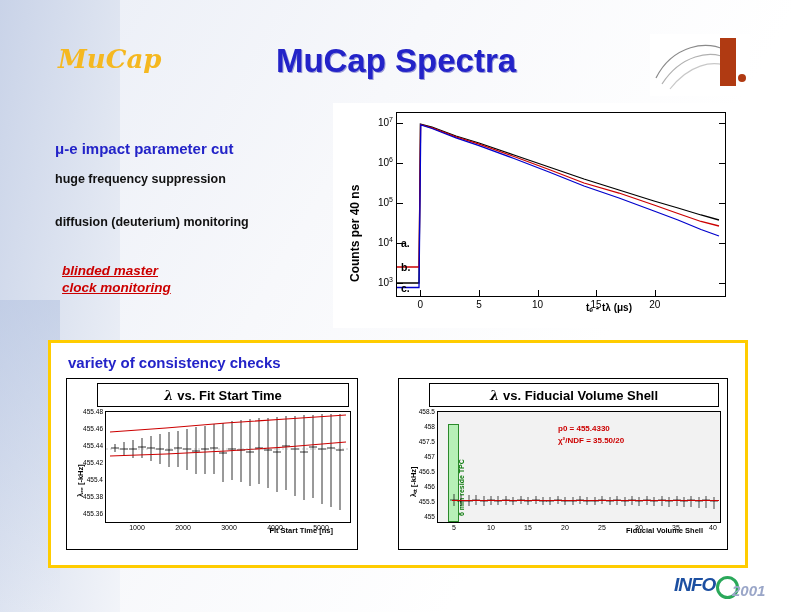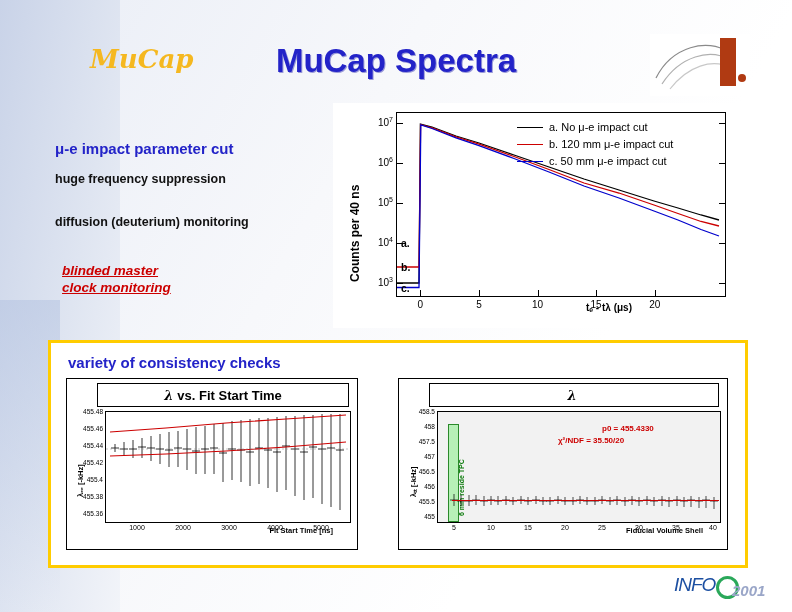--- a/index.html
+++ b/index.html
@@ -17,21 +17,21 @@
   .bg-band2{
     position:absolute;left:0;top:300px;width:60px;height:312px;
     background:linear-gradient(180deg,rgba(180,195,225,0.55),rgba(235,240,250,0.1));
   }
 
   
   .logo{
     position:absolute;left:58px;top:44px;
     font-family:"DejaVu Serif", serif;
     font-style:italic;font-weight:bold;font-size:26px;
-    color:#f5b820;letter-spacing:0px;margin-left:32px;
+    color:#f5b820;letter-spacing:0px;
   }
   .title{
     position:absolute;left:0;top:42px;width:792px;text-align:center;
     font-size:33px;font-weight:bold;color:#2323c8;
     text-shadow:1px 1px 0 #9a9ad8;
   }
   .inst-logo{
     position:absolute;left:650px;top:34px;width:100px;height:62px;
     background:#ffffff;overflow:hidden;
   }
@@ -115,21 +115,21 @@
   }
   .greenlab{
     position:absolute;font-size:7px;font-weight:bold;color:#0a7a0a;white-space:nowrap;
   }
 
   
   .footer-logo{
     position:absolute;right:28px;bottom:10px;width:90px;height:30px;
   }
   .footer-logo .txt{
-    position:absolute;left:0;top:2px;font-size:19px;font-weight:normal;font-style:italic;color:#1c4fa1;letter-spacing:-1px;
+    position:absolute;left:0;top:2px;font-size:19px;font-weight:bold;font-style:italic;color:#1c4fa1;letter-spacing:-1px;
   }
   .footer-logo .ring{
     position:absolute;left:42px;top:4px;width:17px;height:17px;border:3px solid #2aa85a;border-radius:50%;
   }
   .footer-logo .yr{
     position:absolute;left:58px;top:10px;font-size:15px;font-weight:bold;color:#9aa6c8;font-style:italic;
   }
   svg{display:block;}
 </style>
 </head>
@@ -214,25 +214,20 @@
 
     <svg width="328" height="183" viewBox="0 0 328 183" style="position:absolute;left:0;top:0;">
 
       <polyline fill="none" stroke="#000000" stroke-width="1.3" points="0,170 22,170 23.4,11 35,14 59,23 82,30 117,42 152,54 187,66 222,77 257,88 281,95 304,102 322,107"></polyline>
 
       <polyline fill="none" stroke="#cc0000" stroke-width="1.3" points="0,154 22,154 23.6,11.5 35,14.8 59,23.8 82,31.2 117,43.5 152,56.5 187,70 222,80 257,92 281,100.5 304,108.5 322,113"></polyline>
 
       <polyline fill="none" stroke="#0000cc" stroke-width="1.3" points="0,174.5 22,174.5 23.8,12 35,15.5 59,24.8 82,32.6 117,45.5 152,59 187,73 222,85 257,98 281,107 304,116.5 322,123"></polyline>
     </svg>
 
-    <div class="legend">
-      <div><span class="ln"></span><span>a. No μ-e impact cut</span></div>
-      <div><span class="ln red"></span><span>b. 120 mm μ-e impact cut</span></div>
-      <div><span class="ln blue"></span><span>c. 50 mm μ-e impact cut</span></div>
-    </div>
 
     <div class="curvelab" style="left:4px;top:124px;">a.</div>
     <div class="curvelab" style="left:4px;top:148px;">b.</div>
     <div class="curvelab" style="left:4px;top:169px;">c.</div>
   </div>
 
   <div class="xlabel">tₑ - tλ (μs)</div>
 </div>
 
 <div class="panel"></div>
@@ -323,20 +318,21 @@
     </svg>
   </div>
 
   <div class="mini-axname" style="right:24px;bottom:14px;">Fit Start Time [ns]</div>
 </div>
 
 <div class="sub" style="left:398px;top:378px;width:330px;height:172px;">
   <div class="sub-title">
     <span style="font-style:italic;font-family:'DejaVu Serif',serif;margin-right:4px;">λ</span>
 
+    <span>vs. Fiducial Volume Shell</span>
   </div>
 
   <div class="mini-axname rot" style="left:9px;top:118px;">λₜₜ [-kHz]</div>
 
   <div class="sub-plot" style="left:38px;top:32px;width:284px;height:112px;background:#f2f2f2;">
     <div class="mini-y" style="right:calc(100% + 3px);top:-4px;">458.5</div>
     <div class="mini-y" style="right:calc(100% + 3px);top:11px;">458</div>
     <div class="mini-y" style="right:calc(100% + 3px);top:26px;">457.5</div>
     <div class="mini-y" style="right:calc(100% + 3px);top:41px;">457</div>
     <div class="mini-y" style="right:calc(100% + 3px);top:56px;">456.5</div>
@@ -349,21 +345,21 @@
     <div class="mini-x" style="left:90px;top:100%;margin-top:2px;">15</div>
     <div class="mini-x" style="left:127px;top:100%;margin-top:2px;">20</div>
     <div class="mini-x" style="left:164px;top:100%;margin-top:2px;">25</div>
     <div class="mini-x" style="left:201px;top:100%;margin-top:2px;">30</div>
     <div class="mini-x" style="left:238px;top:100%;margin-top:2px;">35</div>
     <div class="mini-x" style="left:275px;top:100%;margin-top:2px;">40</div>
 
     <div class="greenbar" style="left:10px;top:12px;height:96px;"></div>
     <div class="greenlab rot" style="left:20px;top:104px;">6 mm reside TPC</div>
 
-    <div class="fitlab" style="left:120px;top:12px;margin-left:44px;">p0 = 455.4330</div>
+    <div class="fitlab" style="left:120px;top:12px;">p0 = 455.4330</div>
     <div class="fitlab" style="left:120px;top:24px;">χ²/NDF = 35.50/20</div>
 
     <svg width="282" height="110" viewBox="0 0 282 110" style="position:absolute;left:0;top:0;">
       <g stroke="#000000" stroke-width="0.7">
         <line x1="16" y1="82" x2="16" y2="94"></line>
           <line x1="12" y1="88" x2="20" y2="88"></line>
         <line x1="23" y1="83" x2="23" y2="94"></line>
           <line x1="19" y1="89" x2="27" y2="89"></line>
         <line x1="31" y1="83" x2="31" y2="94"></line>
           <line x1="27" y1="89" x2="35" y2="89"></line>

